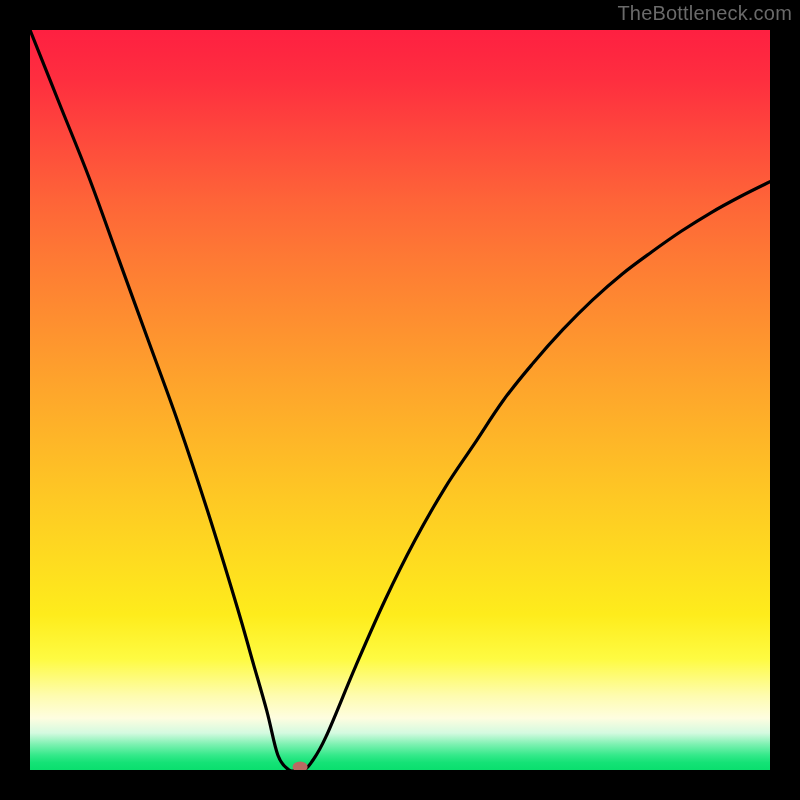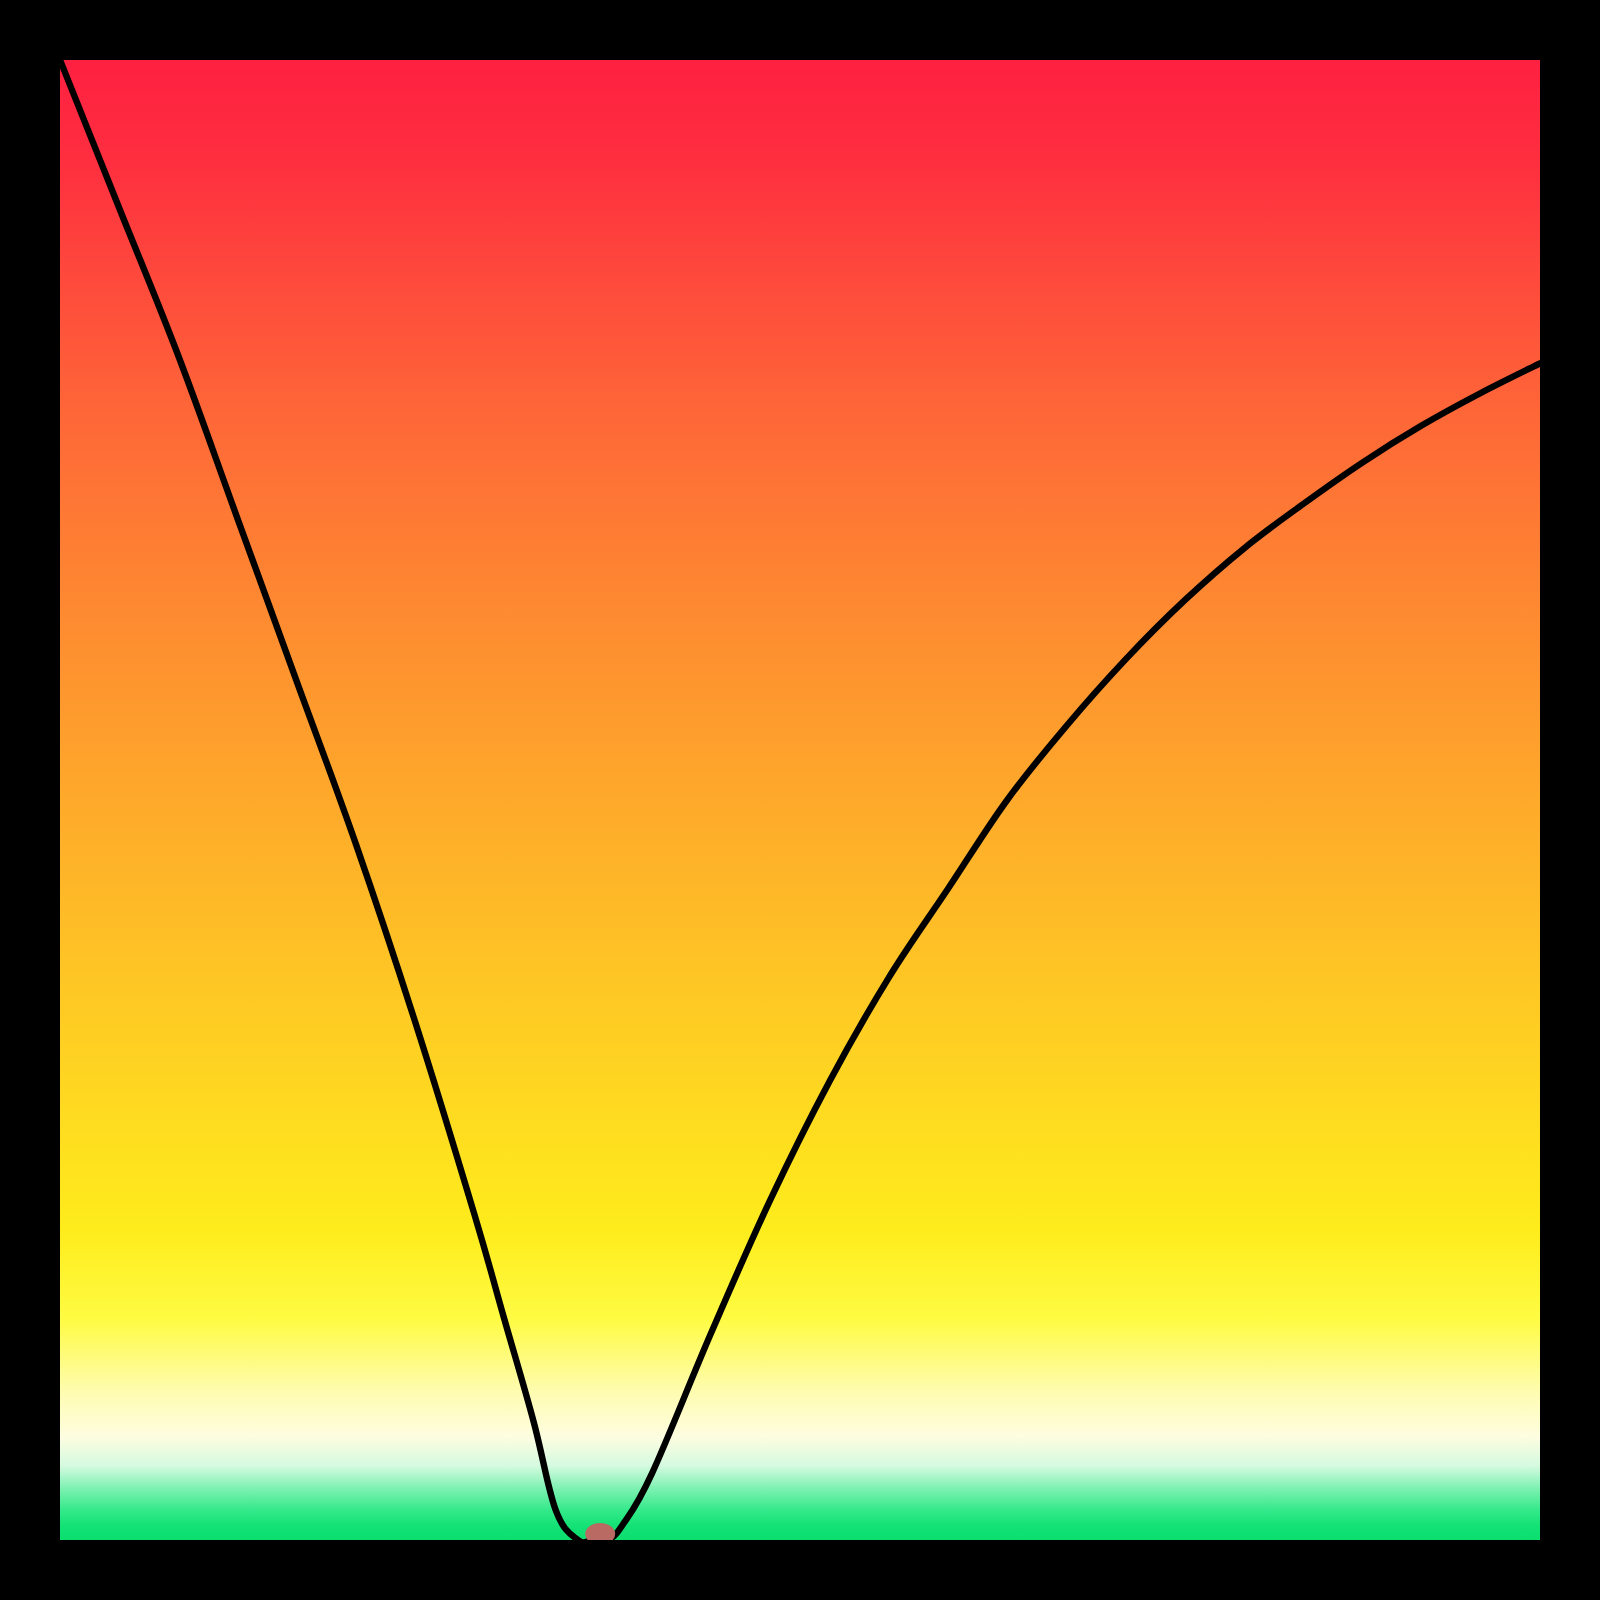--- a/index.html
+++ b/index.html
@@ -76,20 +76,21 @@
   }
   .marker {
     fill: #b96a62;
     stroke: none;
   }
 </style>
 </head>
 <body>
 
 <div class="frame">
+  <div class="watermark">TheBottleneck.com</div>
 
   <div class="plot-area">
     <div class="gradient"></div>
     <svg class="curve-svg" viewBox="0 0 740 740" preserveAspectRatio="none">
       <path id="curve" class="curve-path" d="M 0.00 0.00 C 5.33 13.32, 18.94 47.36, 29.60 74.00 C 40.26 100.64, 48.54 120.03, 59.20 148.00 C 69.86 175.97, 78.14 200.10, 88.80 229.40 C 99.46 258.70, 107.74 281.50, 118.40 310.80 C 129.06 340.10, 137.34 361.56, 148.00 392.20 C 158.66 422.84, 166.94 447.70, 177.60 481.00 C 188.26 514.30, 199.21 550.56, 207.20 577.20 C 215.19 603.84, 216.67 610.35, 222.00 629.00 C 227.33 647.65, 232.14 663.48, 236.80 680.80 C 241.46 698.12, 243.90 714.54, 247.90 725.20 C 251.90 735.86, 255.67 737.34, 259.00 740.00 C 262.33 742.66, 263.74 740.00, 266.40 740.00 C 269.06 740.00, 271.14 741.33, 273.80 740.00 C 276.46 738.67, 277.20 738.59, 281.20 732.60 C 285.20 726.61, 288.01 724.02, 296.00 706.70 C 303.99 689.38, 314.94 661.04, 325.60 636.40 C 336.26 611.76, 344.54 592.44, 355.20 569.80 C 365.86 547.16, 374.14 530.58, 384.80 510.60 C 395.46 490.62, 403.74 476.12, 414.40 458.80 C 425.06 441.48, 433.34 430.38, 444.00 414.40 C 454.66 398.42, 462.94 384.65, 473.60 370.00 C 484.26 355.35, 492.54 345.65, 503.20 333.00 C 513.86 320.35, 522.14 311.02, 532.80 299.70 C 543.46 288.38, 551.74 280.09, 562.40 270.10 C 573.06 260.11, 581.34 252.86, 592.00 244.20 C 602.66 235.54, 610.94 229.73, 621.60 222.00 C 632.26 214.27, 640.54 208.34, 651.20 201.28 C 661.86 194.22, 670.14 189.04, 680.80 182.78 C 691.46 176.52, 699.74 172.09, 710.40 166.50 C 721.06 160.91, 734.67 154.36, 740.00 151.70"></path>
       <ellipse id="marker" class="marker" cx="270.10" cy="737.00" rx="7.5" ry="5.5" fill="#b96a62"></ellipse>
     </svg>
   </div>
 </div>
 

